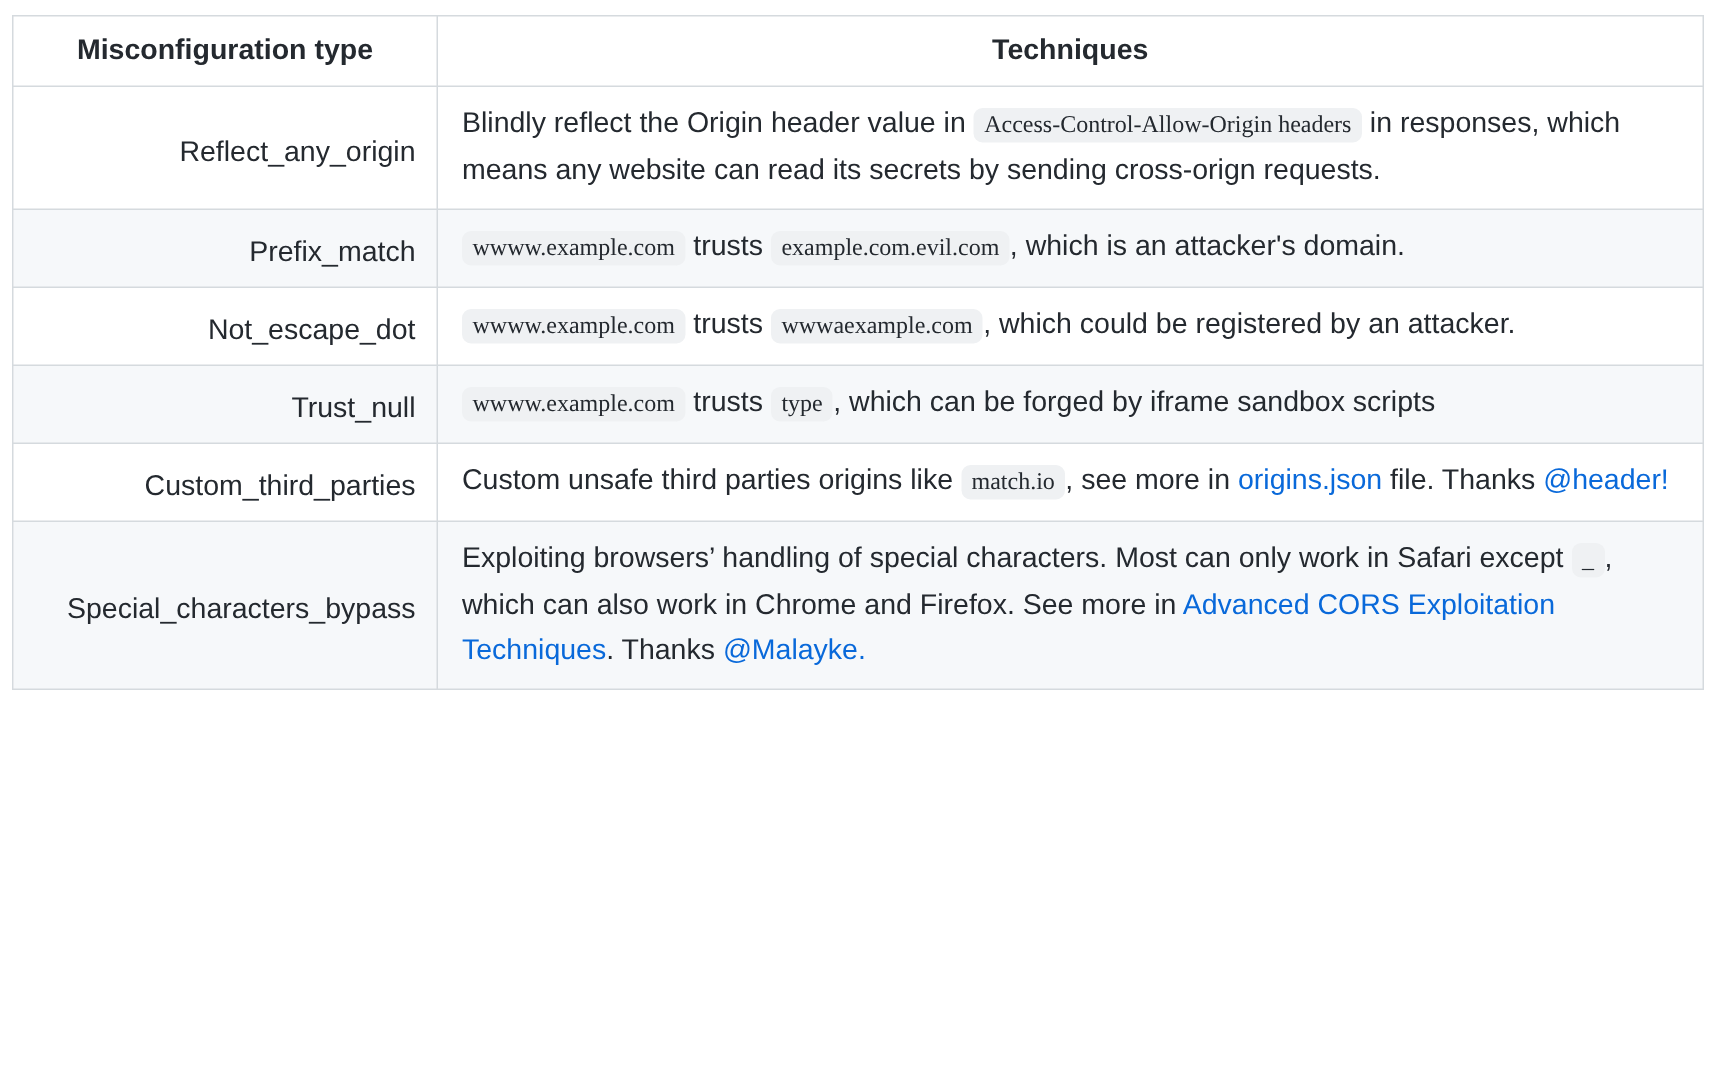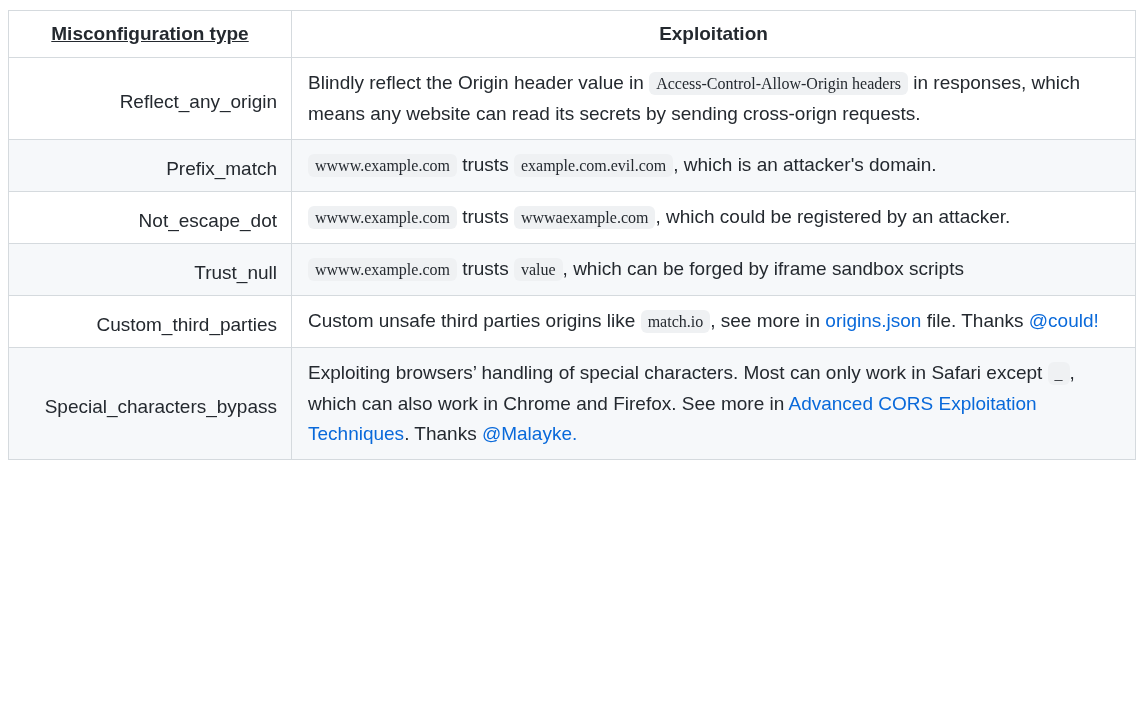--- a/index.html
+++ b/index.html
@@ -30,21 +30,21 @@
   th, td {
     border: 1px solid var(--border);
   }
   thead th {
     padding: 9px 16px;
     text-align: center;
     font-weight: 700;
     line-height: 28px;
     background: #ffffff;
   }
-  th.col-type { width: 283px; text-decoration: underline; }
+  th.col-type { width: 283px; }
   td.cell-type {
     padding: 10px 14px 4px 19px;
     vertical-align: middle;
     text-align: right;
   }
   td.cell-desc {
     padding: 10px 16px;
     vertical-align: middle;
     text-align: left;
   }
@@ -63,42 +63,42 @@
     cursor: pointer;
   }
 </style>
 </head>
 <body>
 
 <table class="misconfig-table">
   <thead>
     <tr>
       <th class="col-type">Misconfiguration type</th>
-      <th class="col-desc">Exploitation</th>
+      <th class="col-desc">Techniques</th>
     </tr>
   </thead>
   <tbody>
       <tr>
         <td class="cell-type">Reflect_any_origin</td>
         <td class="cell-desc"><span>Blindly reflect the Origin header value in </span><code class="inline-code">Access-Control-Allow-Origin headers</code><span> in responses, which means any website can read its secrets by sending cross-orign requests.</span></td>
       </tr>
       <tr>
         <td class="cell-type">Prefix_match</td>
         <td class="cell-desc"><code class="inline-code">wwww.example.com</code><span> trusts </span><code class="inline-code">example.com.evil.com</code><span>, which is an attacker's domain.</span></td>
       </tr>
       <tr>
         <td class="cell-type">Not_escape_dot</td>
         <td class="cell-desc"><code class="inline-code">wwww.example.com</code><span> trusts </span><code class="inline-code">wwwaexample.com</code><span>, which could be registered by an attacker.</span></td>
       </tr>
       <tr>
         <td class="cell-type">Trust_null</td>
-        <td class="cell-desc"><code class="inline-code">wwww.example.com</code><span> trusts </span><code class="inline-code">value</code><span>, which can be forged by iframe sandbox scripts</span></td>
+        <td class="cell-desc"><code class="inline-code">wwww.example.com</code><span> trusts </span><code class="inline-code">type</code><span>, which can be forged by iframe sandbox scripts</span></td>
       </tr>
       <tr>
         <td class="cell-type">Custom_third_parties</td>
-        <td class="cell-desc"><span>Custom unsafe third parties origins like </span><code class="inline-code">match.io</code><span>, see more in </span><a class="desc-link" href="#">origins.json</a><span> file. Thanks </span><a class="desc-link" href="#">@could!</a></td>
+        <td class="cell-desc"><span>Custom unsafe third parties origins like </span><code class="inline-code">match.io</code><span>, see more in </span><a class="desc-link" href="#">origins.json</a><span> file. Thanks </span><a class="desc-link" href="#">@header!</a></td>
       </tr>
       <tr>
         <td class="cell-type">Special_characters_bypass</td>
         <td class="cell-desc"><span>Exploiting browsers’ handling of special characters. Most can only work in Safari except </span><code class="inline-code">_</code><span>, which can also work in Chrome and Firefox. See more in </span><a class="desc-link" href="#">Advanced CORS Exploitation Techniques</a><span>. Thanks </span><a class="desc-link" href="#">@Malayke.</a></td>
       </tr>
     </tbody>
 </table>
 
 </body></html>

